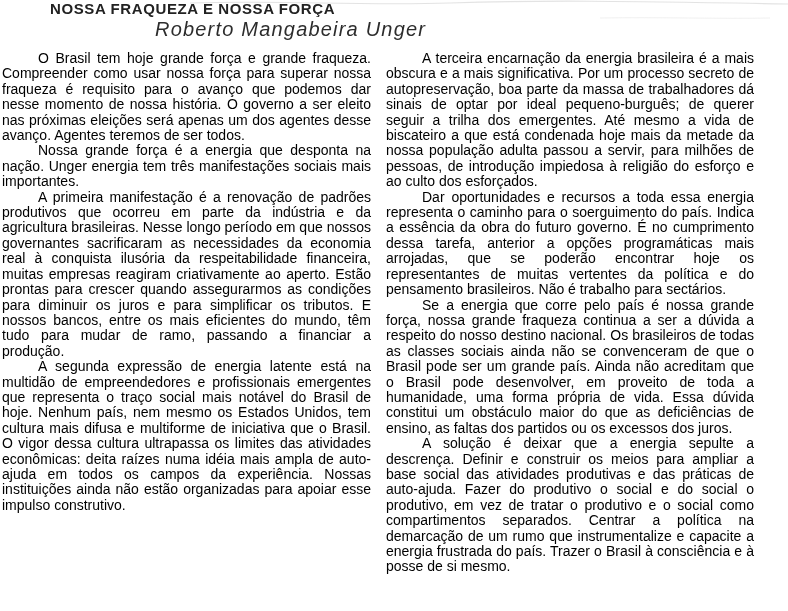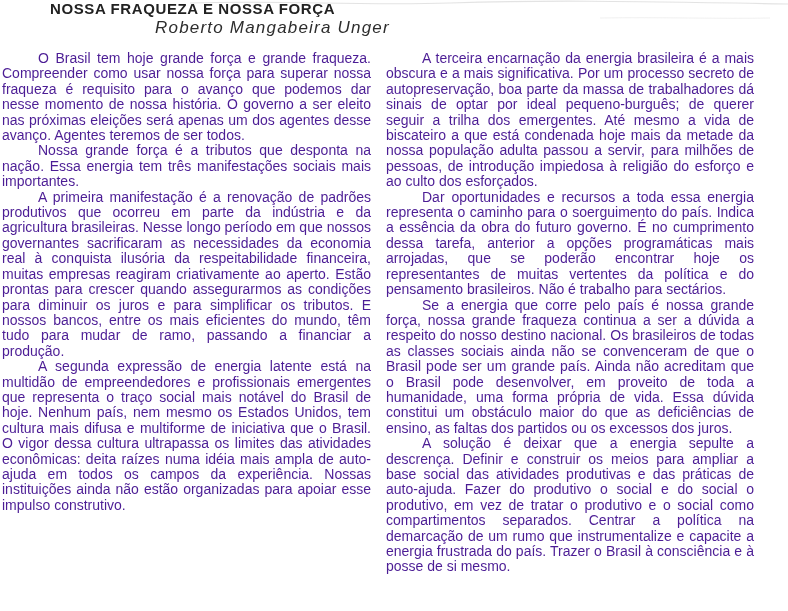--- a/index.html
+++ b/index.html
@@ -27,34 +27,34 @@
     font-weight: bold;
     letter-spacing: 0.6px;
     color: #222222;
     white-space: nowrap;
     margin-left: 48px;
   }
 
   .article-author {
     position: absolute;
     left: 155px; top: 18px;
-    font-size: 17px;
+    font-size: 20px;
     font-style: italic;
     letter-spacing: 1.2px;
     color: #2d2d2d;
     white-space: nowrap;
   }
 
   .col {
     position: absolute;
     top: 51px;
     font-size: 14px;
     line-height: 15.4px;
     text-align: justify;
-    color: #4c1d95;
+    color: #000000;
   }
   .col-left  { left: 2px;   width: 369px; }
   .col-right { left: 386px; width: 368px; }
 
   .col p {
     margin: 0;
     text-indent: 36px;
   }
 </style>
 </head>
@@ -66,21 +66,21 @@
     <path d="M190,3 C 280,0 360,6 450,3 S 620,1 788,4" fill="none" stroke="#d9d9d9" stroke-width="1.2" opacity="0.75"></path>
     <path d="M600,18 C 660,17 720,19 770,18" fill="none" stroke="#ececec" stroke-width="1" opacity="0.8"></path>
   </svg>
 
   <div class="article-title">NOSSA FRAQUEZA E NOSSA FORÇA</div>
 
   <div class="article-author">Roberto Mangabeira Unger</div>
 
   <div class="col col-left">
     <p>O Brasil tem hoje grande força e grande fraqueza. Compreender como usar nossa força para superar nossa fraqueza é requisito para o avanço que podemos dar nesse momento de nossa história. O governo a ser eleito nas próximas eleições será apenas um dos agentes desse avanço. Agentes teremos de ser todos.</p>
-    <p>Nossa grande força é a tributos que desponta na nação. Essa energia tem três manifestações sociais mais importantes.</p>
+    <p>Nossa grande força é a energia que desponta na nação. Unger energia tem três manifestações sociais mais importantes.</p>
     <p>A primeira manifestação é a renovação de padrões produtivos que ocorreu em parte da indústria e da agricultura brasileiras. Nesse longo período em que nossos governantes sacrificaram as necessidades da economia real à conquista ilusória da respeitabilidade financeira, muitas empresas reagiram criativamente ao aperto. Estão prontas para crescer quando assegurarmos as condições para diminuir os juros e para simplificar os tributos. E nossos bancos, entre os mais eficientes do mundo, têm tudo para mudar de ramo, passando a financiar a produção.</p>
     <p>A segunda expressão de energia latente está na multidão de empreendedores e profissionais emergentes que representa o traço social mais notável do Brasil de hoje. Nenhum país, nem mesmo os Estados Unidos, tem cultura mais difusa e multiforme de iniciativa que o Brasil. O vigor dessa cultura ultrapassa os limites das atividades econômicas: deita raízes numa idéia mais ampla de auto-ajuda em todos os campos da experiência. Nossas instituições ainda não estão organizadas para apoiar esse impulso construtivo.</p>
   </div>
 
   <div class="col col-right">
     <p>A terceira encarnação da energia brasileira é a mais obscura e a mais significativa. Por um processo secreto de autopreservação, boa parte da massa de trabalhadores dá sinais de optar por ideal pequeno-burguês; de querer seguir a trilha dos emergentes. Até mesmo a vida de biscateiro a que está condenada hoje mais da metade da nossa população adulta passou a servir, para milhões de pessoas, de introdução impiedosa à religião do esforço e ao culto dos esforçados.</p>
     <p>Dar oportunidades e recursos a toda essa energia representa o caminho para o soerguimento do país. Indica a essência da obra do futuro governo. É no cumprimento dessa tarefa, anterior a opções programáticas mais arrojadas, que se poderão encontrar hoje os representantes de muitas vertentes da política e do pensamento brasileiros. Não é trabalho para sectários.</p>
     <p>Se a energia que corre pelo país é nossa grande força, nossa grande fraqueza continua a ser a dúvida a respeito do nosso destino nacional. Os brasileiros de todas as classes sociais ainda não se convenceram de que o Brasil pode ser um grande país. Ainda não acreditam que o Brasil pode desenvolver, em proveito de toda a humanidade, uma forma própria de vida. Essa dúvida constitui um obstáculo maior do que as deficiências de ensino, as faltas dos partidos ou os excessos dos juros.</p>
     <p>A solução é deixar que a energia sepulte a descrença. Definir e construir os meios para ampliar a base social das atividades produtivas e das práticas de auto-ajuda. Fazer do produtivo o social e do social o produtivo, em vez de tratar o produtivo e o social como compartimentos separados. Centrar a política na demarcação de um rumo que instrumentalize e capacite a energia frustrada do país. Trazer o Brasil à consciência e à posse de si mesmo.</p>
   </div>

